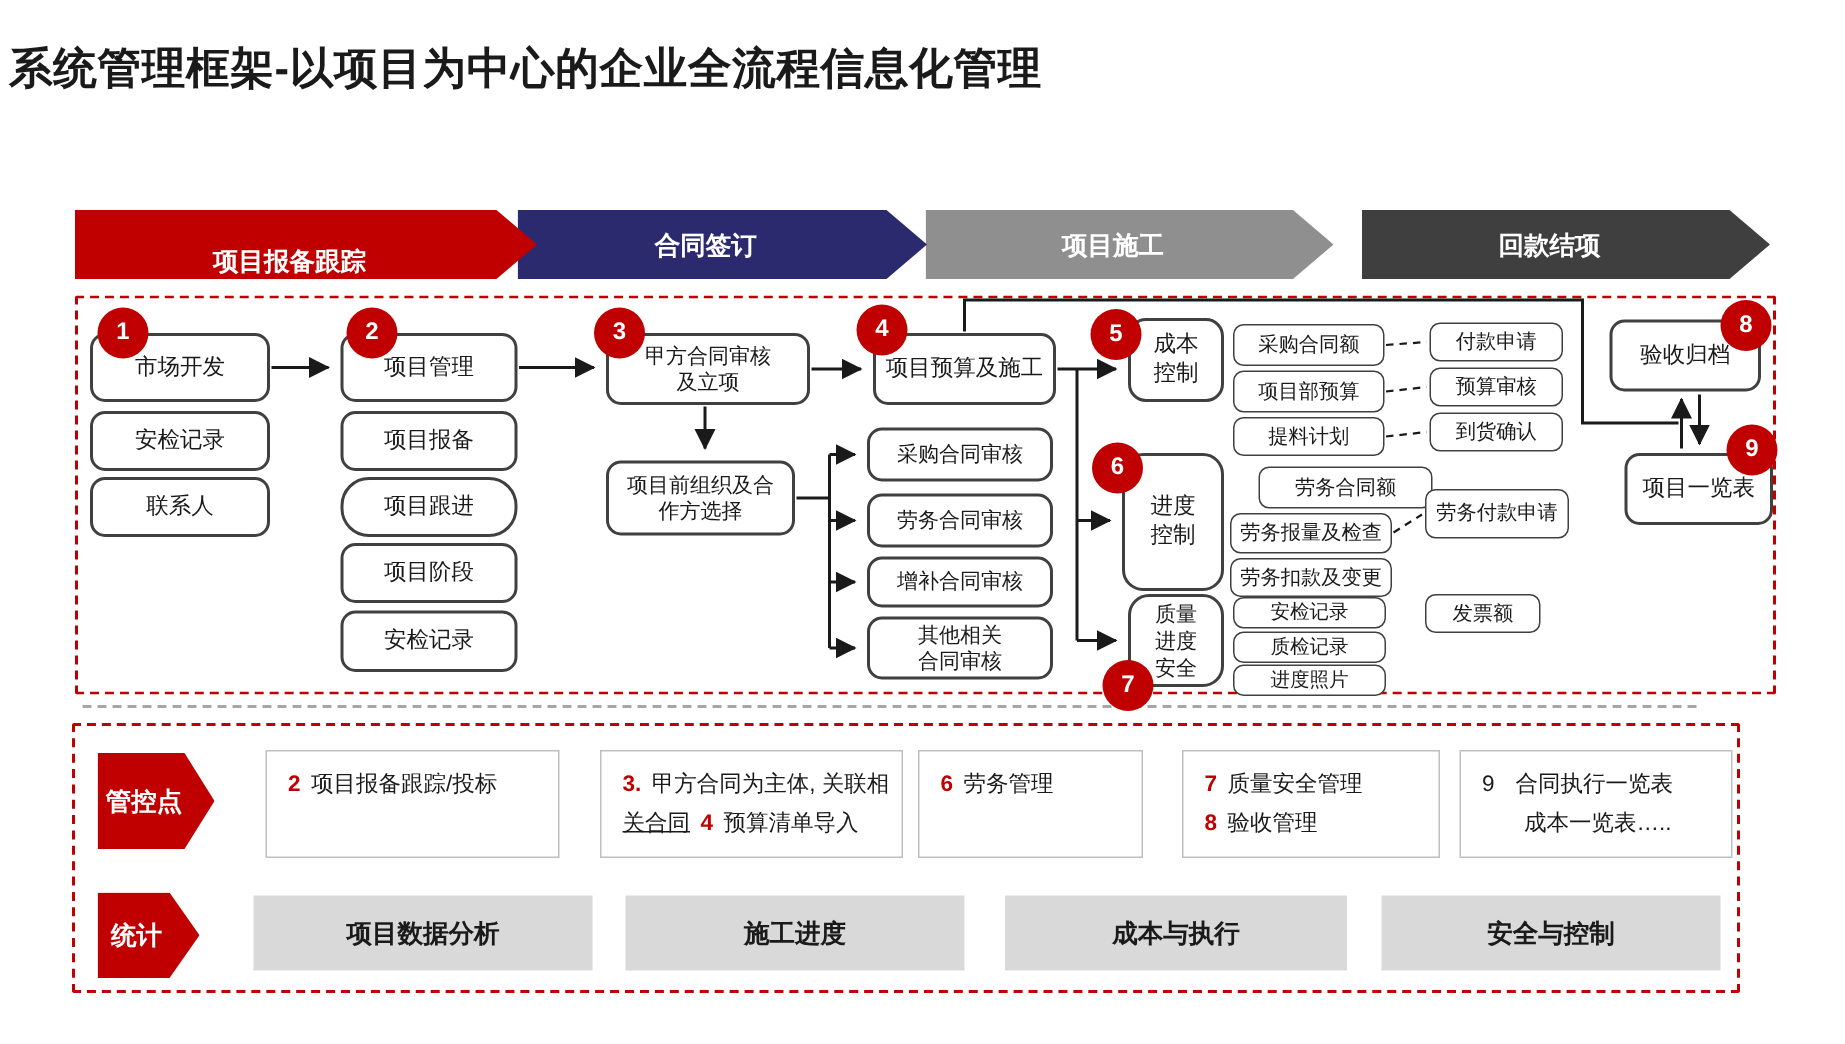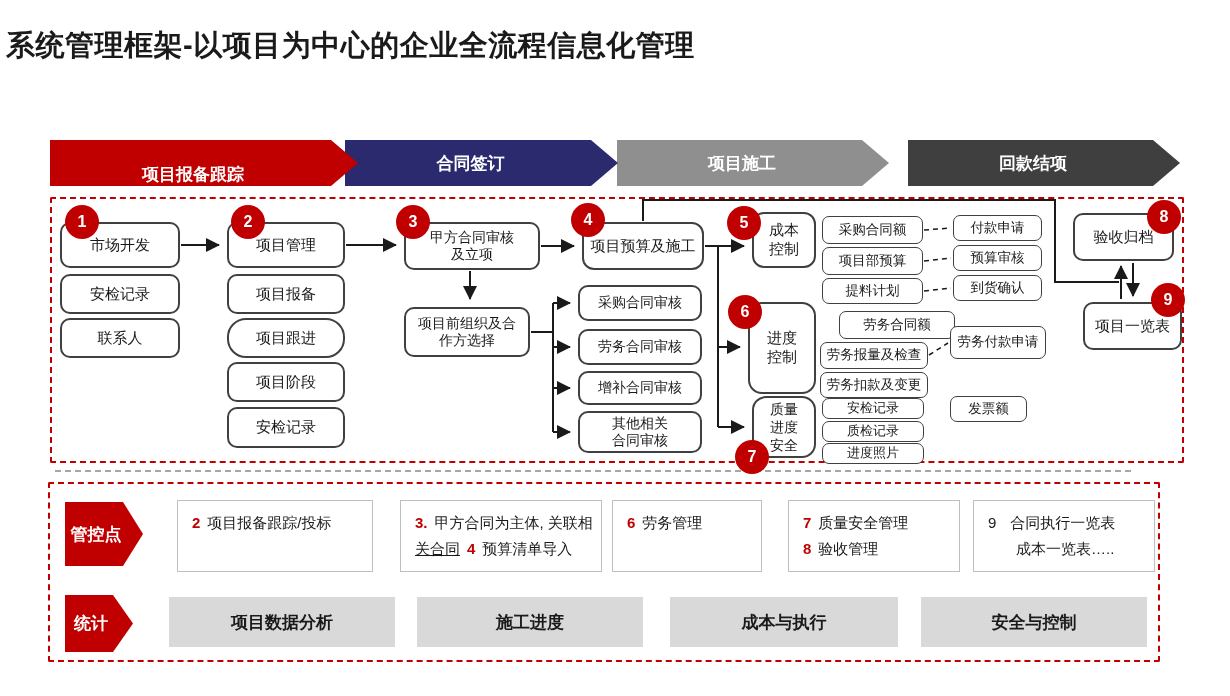--- a/index.html
+++ b/index.html
@@ -110,21 +110,21 @@
 <div class="abs fb" style="left:227px;top:274px;width:118px;height:40px;">项目报备</div>
 <div class="abs fb" style="left:227px;top:318px;width:118px;height:40px;border-radius:19px;">项目跟进</div>
 <div class="abs fb" style="left:227px;top:362px;width:118px;height:40px;">项目阶段</div>
 <div class="abs fb" style="left:227px;top:407px;width:118px;height:41px;">安检记录</div>
 
 <div class="abs fb fs14" style="left:404px;top:222px;width:136px;height:48px;">甲方合同审核
 及立项</div>
 <div class="abs fb fs14" style="left:404px;top:307px;width:126px;height:50px;">项目前组织及合
 作方选择</div>
 
-<div class="abs fb" style="left:582px;top:222px;width:122px;height:48px;border-radius:12px;">项目预算及施工</div>
+<div class="abs fb" style="left:582px;top:222px;width:122px;height:48px;">项目预算及施工</div>
 <div class="abs fb fs14" style="left:578px;top:285px;width:124px;height:36px;">采购合同审核</div>
 <div class="abs fb fs14" style="left:578px;top:329px;width:124px;height:36px;">劳务合同审核</div>
 <div class="abs fb fs14" style="left:578px;top:371px;width:124px;height:34px;">增补合同审核</div>
 <div class="abs fb fs14" style="left:578px;top:411px;width:124px;height:42px;">其他相关
 合同审核</div>
 
 <div class="abs fb" style="left:752px;top:212px;width:64px;height:56px;border-radius:12px;">成本
 控制</div>
 <div class="abs fb" style="left:748px;top:302px;width:68px;height:92px;border-radius:14px;">进度
 控制</div>

